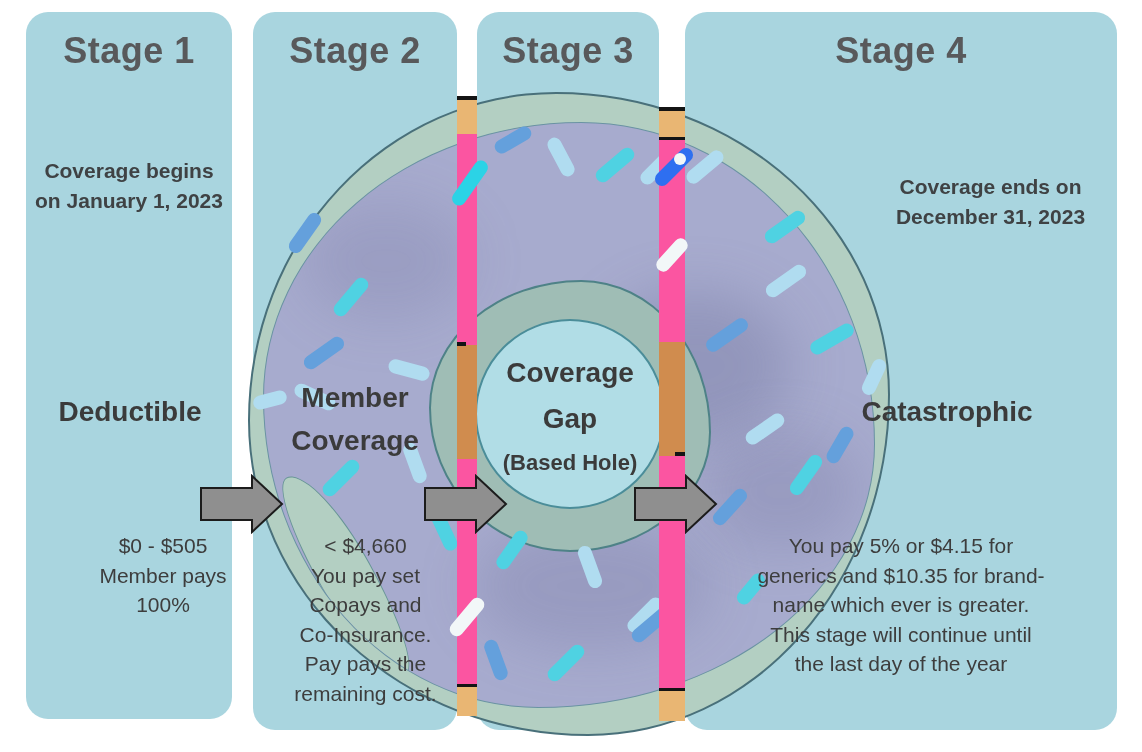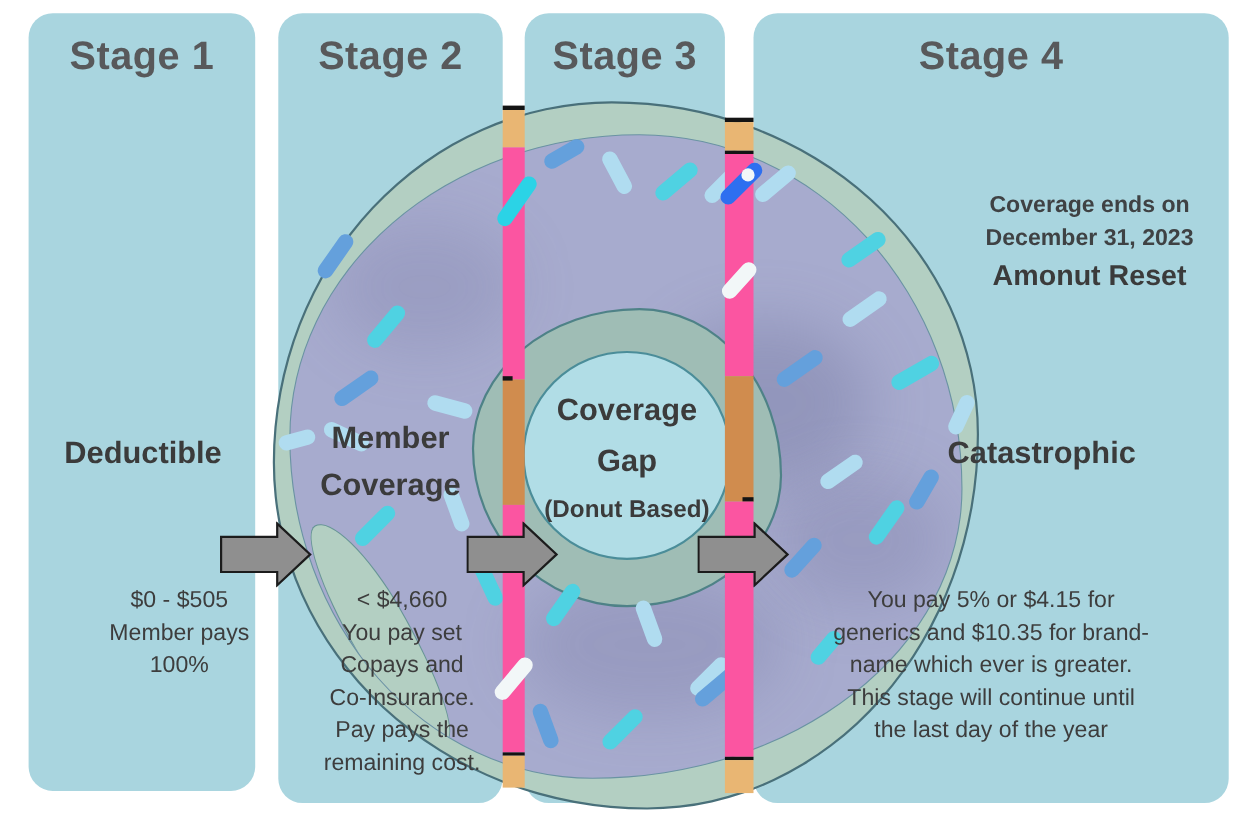--- a/index.html
+++ b/index.html
@@ -121,47 +121,48 @@
     <polygon points="1,14 52,14 52,2 82,30 52,58 52,46 1,46" fill="#8f8f8f" stroke="#1c1c1c" stroke-width="2"></polygon>
   </svg>
   <svg class="arrow" style="left:424px;top:474px;" viewBox="0 0 84 60">
     <polygon points="1,14 52,14 52,2 82,30 52,58 52,46 1,46" fill="#8f8f8f" stroke="#1c1c1c" stroke-width="2"></polygon>
   </svg>
   <svg class="arrow" style="left:634px;top:474px;" viewBox="0 0 84 60">
     <polygon points="1,14 52,14 52,2 82,30 52,58 52,46 1,46" fill="#8f8f8f" stroke="#1c1c1c" stroke-width="2"></polygon>
   </svg>
 
   <div class="stage-title" style="left:26px;width:206px;">Stage 1</div>
+  <div class="note" style="left:26px;width:206px;top:156px;">Coverage begins
+on January 1, 2023</div>
   <div class="heading" style="left:26px;width:208px;top:396px;">Deductible</div>
   <div class="details" style="left:26px;width:206px;top:531px;padding-left:34px;">$0 - $505
 Member pays
 100%</div>
 
   <div class="stage-title" style="left:253px;width:204px;">Stage 2</div>
   <div class="heading two-line" style="left:253px;width:204px;top:376px;">Member
 Coverage</div>
   <div class="details" style="left:253px;width:225px;top:531px;">&lt; $4,660
 You pay set
 Copays and
 Co-Insurance.
 Pay pays the
 remaining cost.</div>
 
   <div class="stage-title" style="left:477px;width:182px;">Stage 3</div>
   <div class="hole-text">
     <div class="main">Coverage
 Gap</div>
-    <div class="sub">(Donut Based)</div>
+    <div class="sub">(Based Hole)</div>
   </div>
 
   <div class="stage-title" style="left:685px;width:432px;">Stage 4</div>
   <div class="note" style="left:868px;width:245px;top:142px;">
     <span>Coverage ends on
 December 31, 2023</span>
-    <div class="note-emph">Amonut Reset</div>
   </div>
   <div class="heading" style="left:685px;width:524px;top:396px;">Catastrophic</div>
   <div class="details" style="left:685px;width:432px;top:531px;">You pay 5% or $4.15 for
 generics and $10.35 for brand-
 name which ever is greater.
 This stage will continue until
 the last day of the year</div>
 
 </div>
 

